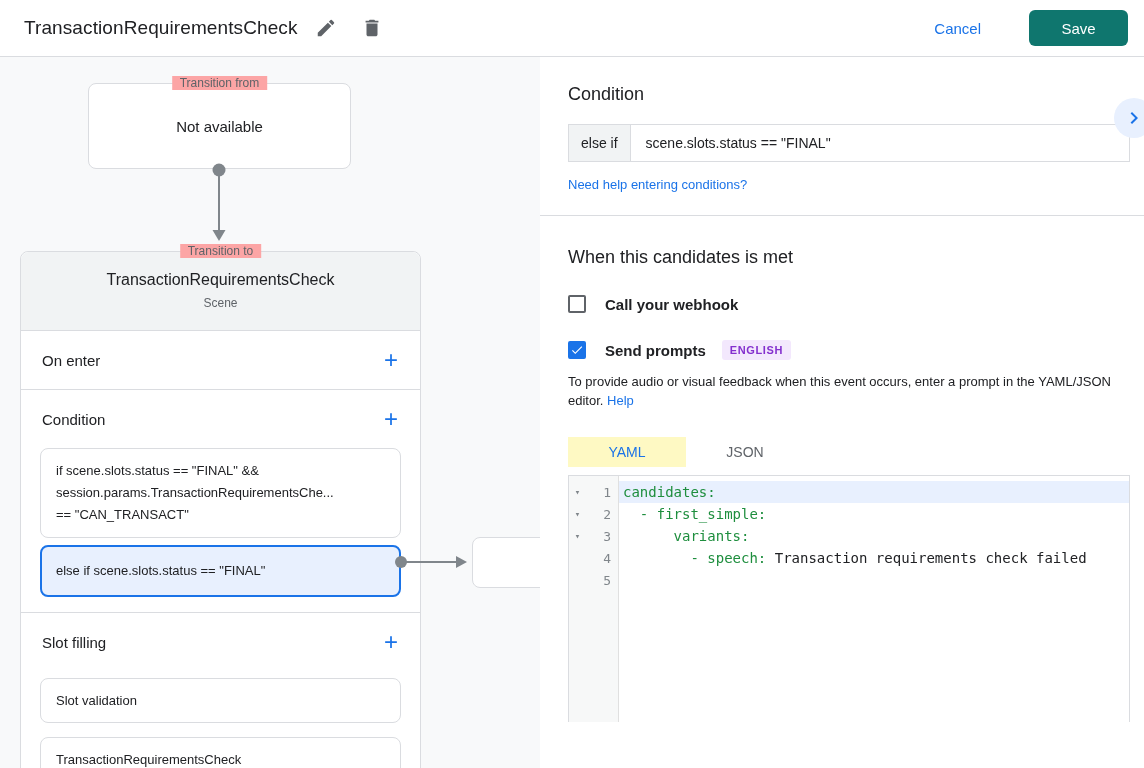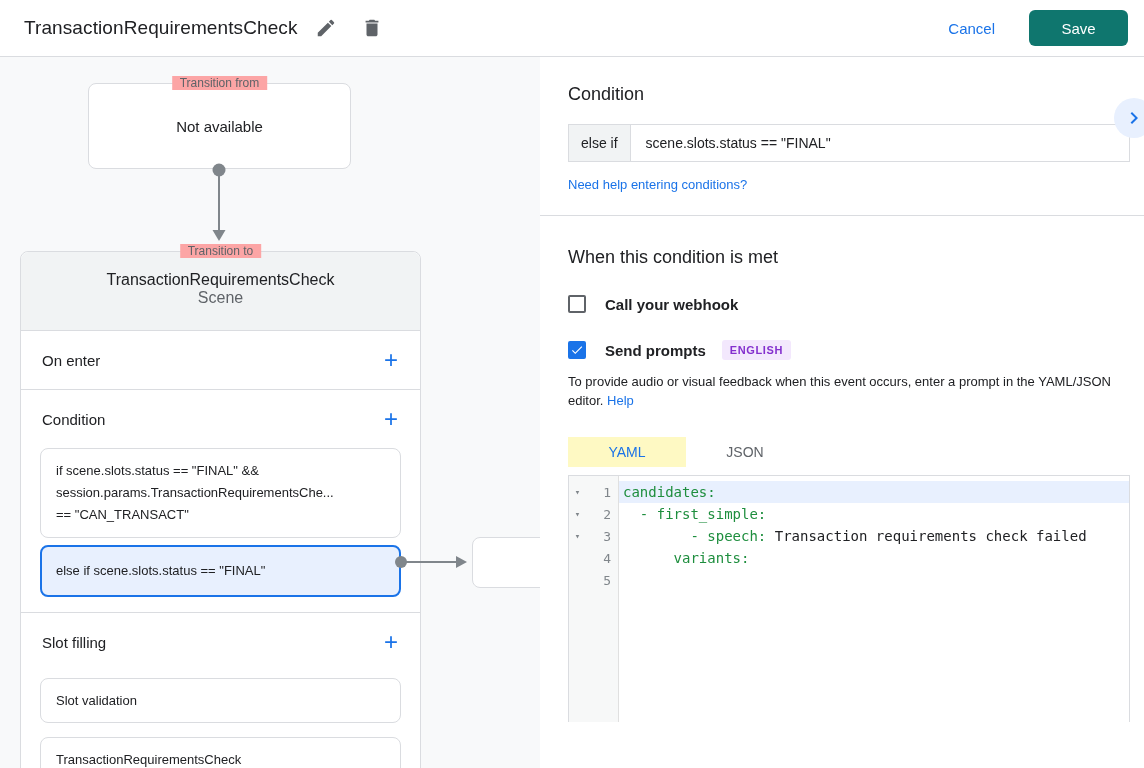--- a/index.html
+++ b/index.html
@@ -7,21 +7,21 @@
     font-family:"Liberation Sans", sans-serif; background:#fff; color:#202124; }
 
   
   .topbar { height:57px; display:flex; align-items:center; justify-content:space-between;
     border-bottom:1px solid #dadce0; background:#fff; padding:0 16px 0 24px; }
   .topbar-left { display:flex; align-items:center; gap:10px; }
   .page-title { font-size:19px; color:#202124; letter-spacing:.1px; }
   .icon-btn { width:36px; height:36px; border:none; background:transparent; display:flex;
     align-items:center; justify-content:center; cursor:pointer; border-radius:50%; }
   .icon-btn svg { fill:#5f6368; }
-  .topbar-right { display:flex; align-items:center; gap:34px; }
+  .topbar-right { display:flex; align-items:center; gap:48px; }
   .link-btn { background:none; border:none; color:#1a73e8; font-size:15px; font-weight:500;
     cursor:pointer; font-family:inherit; }
   .save-btn { background:#0f766e; color:#fff; border:none; border-radius:6px; height:36px;
     width:99px; font-size:15px; font-weight:500; cursor:pointer; font-family:inherit; }
 
   
   .main { position:relative; width:1144px; height:711px; }
   .flow-panel { position:absolute; left:0; top:0; width:540px; height:711px;
     background:#f8f9fa; overflow:hidden; }
   .detail-panel { position:absolute; left:540px; top:0; width:604px; height:711px;
@@ -34,21 +34,21 @@
     border:1px solid #dadce0; border-radius:8px; display:flex; align-items:center; justify-content:center; }
   .tf-content { font-size:15px; color:#202124; }
   .connector-v { position:absolute; left:207px; top:105px; }
   .connector-h { position:absolute; left:394px; top:497px; }
 
   .scene-card { position:absolute; left:20px; top:194px; width:401px; height:600px;
     background:#fff; border:1px solid #dadce0; border-radius:8px; }
   .scene-header { background:#f1f3f4; height:79px; border-bottom:1px solid #dadce0;
     border-radius:8px 8px 0 0; text-align:center; padding-top:19px; }
   .scene-title { font-size:16px; color:#202124; }
-  .scene-subtitle { font-size:16px; color:#5f6368; }
+  .scene-subtitle { font-size:12px; color:#5f6368; margin-top:7px; }
   .card-row { display:flex; align-items:center; justify-content:space-between;
     height:59px; padding:0 18px 0 21px; border-bottom:1px solid #dadce0; }
   .row-label { font-size:15px; color:#202124; }
   .plus-btn { background:none; border:none; color:#1a73e8; font-size:24px; font-weight:300;
     line-height:1; cursor:pointer; padding:0 4px; font-family:inherit; }
   .card-section { border-bottom:1px solid #dadce0; padding-bottom:15px; }
   .section-head { display:flex; align-items:center; justify-content:space-between;
     padding:17px 18px 10px 21px; }
   .cond-box { margin:7px 19px 0; border:1px solid #dadce0; border-radius:8px;
     padding:11px 15px; font-size:13px; line-height:22px; color:#202124;
@@ -191,21 +191,21 @@
       </button>
 
       <div class="cond-row">
         <div class="cond-prefix">else if</div>
         <input class="cond-input" type="text" value="scene.slots.status == &quot;FINAL&quot;" style="">
       </div>
       <a href="#" class="help-link">Need help entering conditions?</a>
 
       <div class="hr"></div>
 
-      <div class="section-heading">When this condition is met</div>
+      <div class="section-heading">When this candidates is met</div>
 
       <div class="check-row">
         <span class="checkbox"></span>
         <span class="check-label">Call your webhook</span>
       </div>
 
       <div class="check-row">
         <span class="checkbox checked">
           <svg width="14" height="14" viewBox="0 0 24 24">
               <path d="M9 16.17L4.83 12l-1.42 1.41L9 19 21 7l-1.41-1.41z" fill="#ffffff"></path>
@@ -242,21 +242,21 @@
               <span class="lnum">4</span>
             </div>
           <div class="gutter-line">
               <span class="fold"></span>
               <span class="lnum">5</span>
             </div>
         </div>
         <div class="code-area">
           <div class="code-line active"><span class="tok-key">candidates:</span><span class="tok-val"></span></div>
           <div class="code-line"><span class="tok-key">  - first_simple:</span><span class="tok-val"></span></div>
+          <div class="code-line"><span class="tok-key">      variants:</span><span class="tok-val"></span></div>
           <div class="code-line"><span class="tok-key">        - speech:</span><span class="tok-val"> Transaction requirements check failed</span></div>
-          <div class="code-line"><span class="tok-key">      variants:</span><span class="tok-val"></span></div>
           <div class="code-line"><span class="tok-key"></span><span class="tok-val"></span></div>
         </div>
       </div>
 
     </div>
   </div>
 </div>
 
 </body></html>

